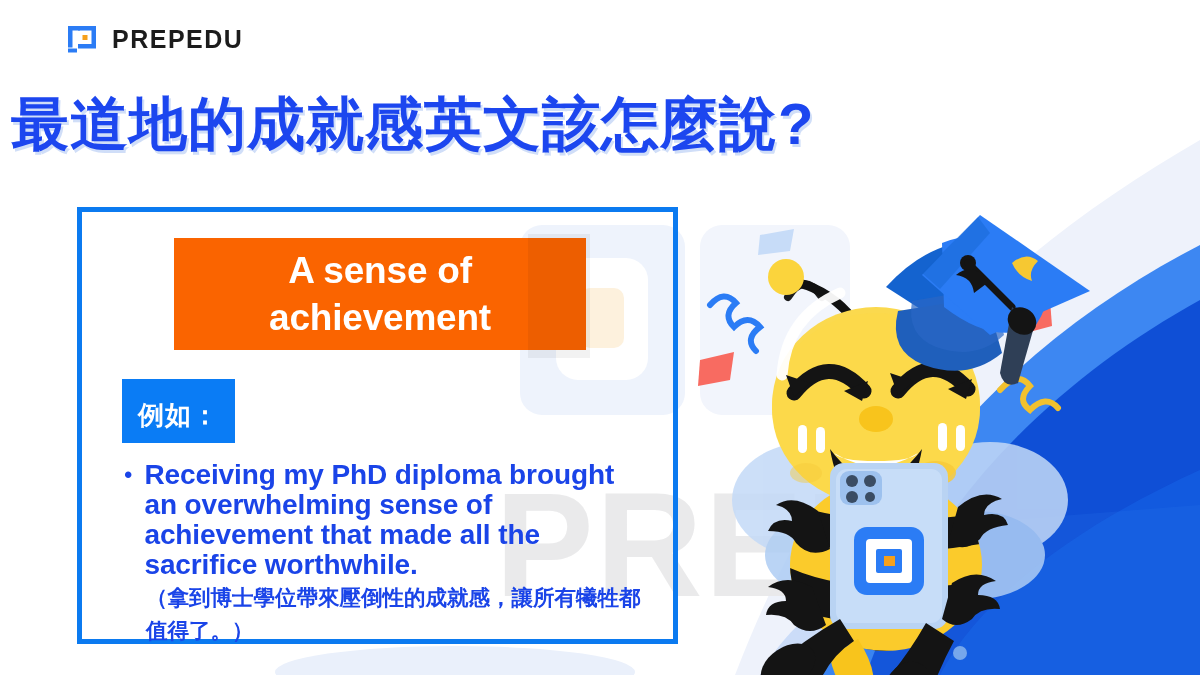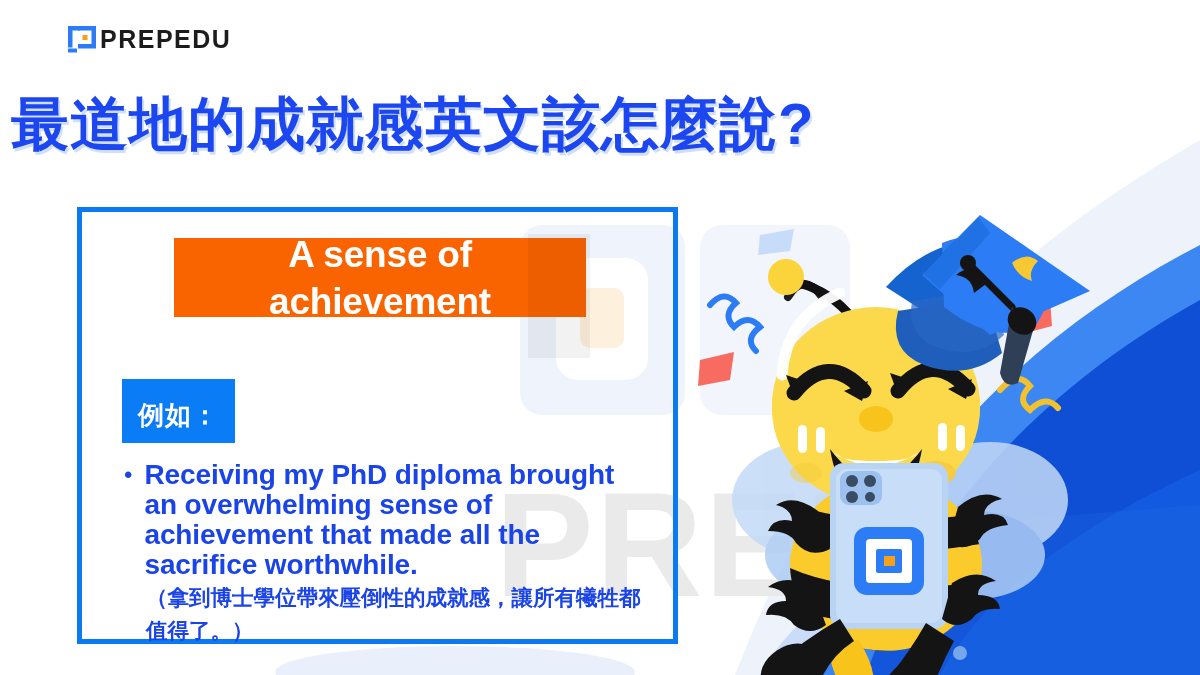--- a/index.html
+++ b/index.html
@@ -47,20 +47,21 @@
     border-radius: 22px;
     pointer-events: none;
   }
 
   
   .logo-row {
     position: absolute;
     left: 66px; top: 22px;
     display: flex;
     align-items: center;
+    gap: 12px;
   }
   .logo-mark { width: 34px; height: 34px; display: block; }
   .logo-word {
     font-size: 25px;
     font-weight: 700;
     letter-spacing: 1.5px;
     color: #1c1c1c;
     font-family: "Liberation Sans", sans-serif;
   }
 
@@ -84,21 +85,21 @@
     position: absolute;
     left: 77px; top: 207px;
     width: 601px; height: 437px;
     border: 5px solid #0b7af0;
     background: rgba(255,255,255,0.0);
   }
 
   .phrase-box {
     position: absolute;
     left: 92px; top: 26px;
-    width: 412px; height: 79px;
+    width: 412px; height: 112px;
     background: #fa6400;
     display: flex;
     align-items: center;
     justify-content: center;
   }
   .phrase-box .phrase-text {
     color: #ffffff;
     font-size: 37px;
     font-weight: 700;
     line-height: 47px;

